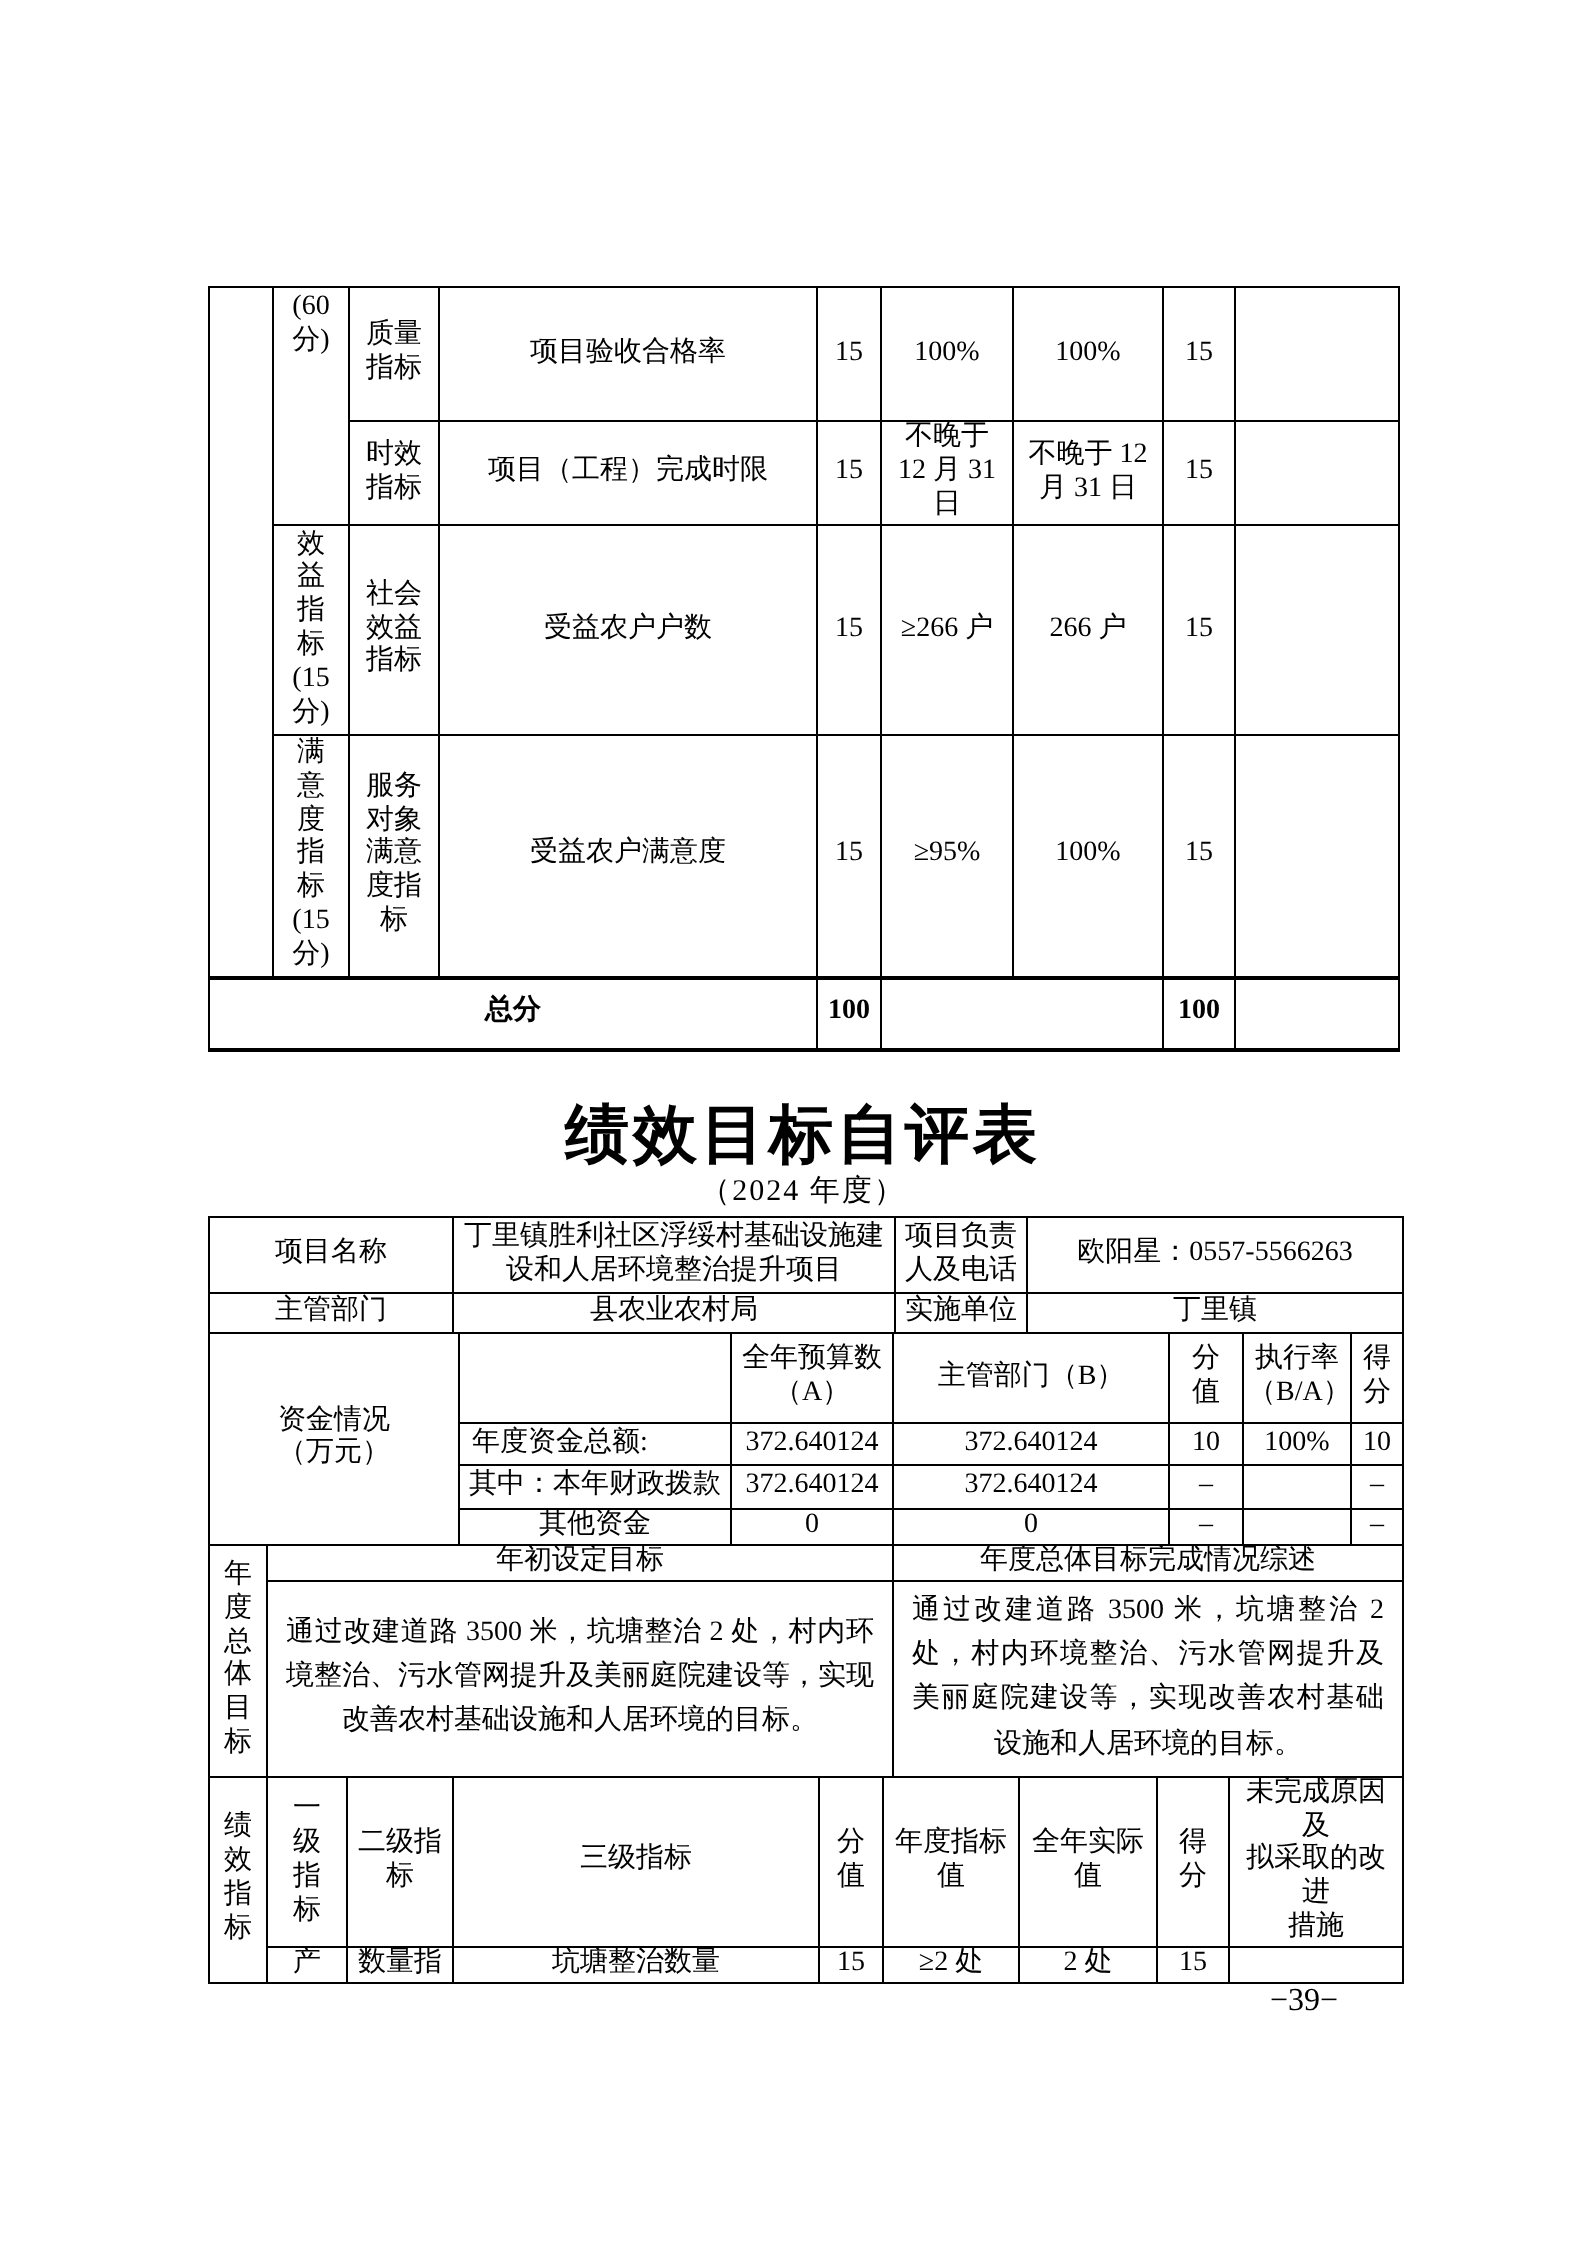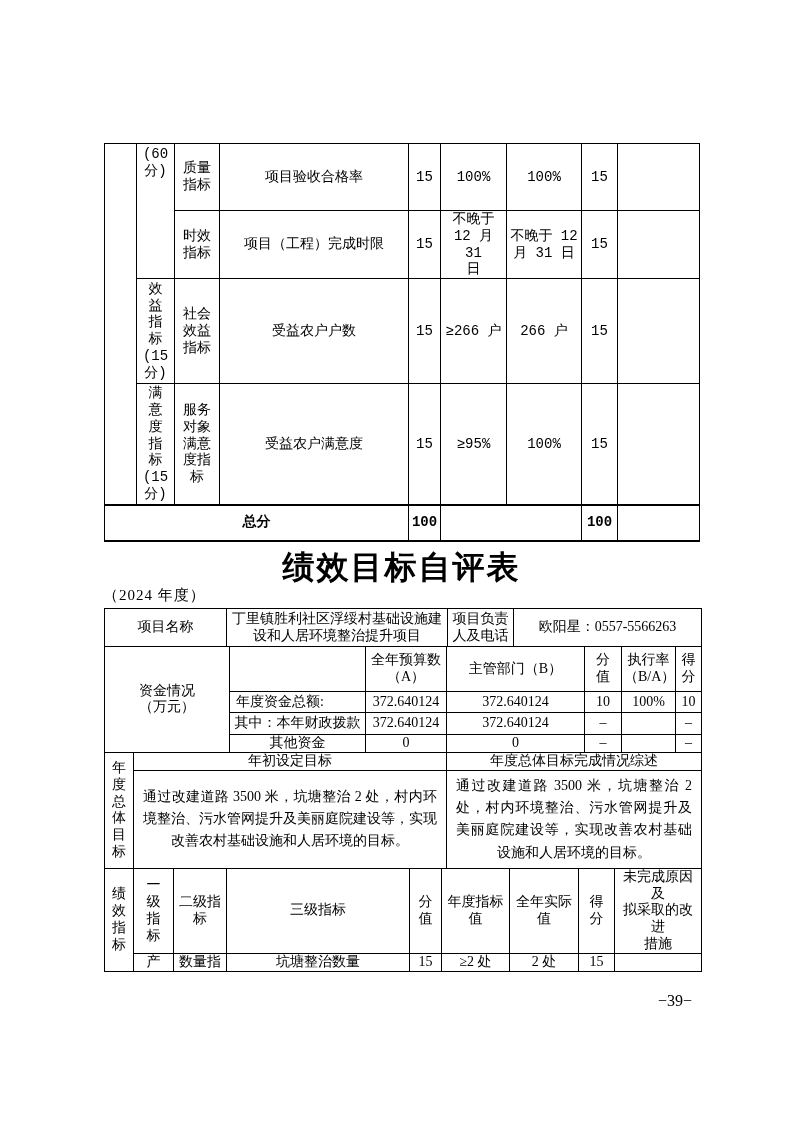--- a/index.html
+++ b/index.html
@@ -24,32 +24,32 @@
     text-align:justify;text-align-last:center;white-space:normal;
     padding:2px 9px;line-height:1.6;
   }
   .heavy-top td{border-top:2px solid #000;}
   .heavy-bottom td{border-bottom:2px solid #000;}
   .page-title{
     position:absolute;left:103px;width:597px;top:546px;text-align:center;
     font-size:32px;font-weight:bold;letter-spacing:2px;
   }
   .page-subtitle{
-    position:absolute;left:103px;width:597px;top:586px;
+    position:absolute;left:103px;width:597px;top:586px;text-align:center;
     font-size:15px;letter-spacing:1px;
   }
   .page-number{
-    position:absolute;left:635px;top:992px;width:80px;text-align:center;
+    position:absolute;left:635px;top:992px;width:80px;text-align:left;
     font-size:16px;
   }
 </style>
 </head>
 <body>
 
-<table class="t1" style="width:595px;font-family:Liberation Mono, monospace;">
+<table class="t1" style="width:595px;">
   <colgroup>
     <col style="width:32px">
       <col style="width:38px">
       <col style="width:45px">
     <col style="width:189px">
       <col style="width:32px">
       <col style="width:66px">
     <col style="width:75px">
       <col style="width:36px">
       <col style="width:82px">
@@ -141,20 +141,26 @@
         <col style="width:188px">
     </colgroup>
     <tbody>
         <tr style="height:38px">
       <td>项目名称</td>
       <td>丁里镇胜利社区浮绥村基础设施建设和人居环境整治提升项目</td>
       <td>项目负责
 人及电话</td>
       <td>欧阳星：0557-5566263</td>
     </tr>
+    <tr style="height:20px">
+      <td>主管部门</td>
+      <td>县农业农村局</td>
+      <td>实施单位</td>
+      <td>丁里镇</td>
+    </tr>
   </tbody>
     </table>
 
   <table class="sec" style="width:597px;">
     <colgroup>
       <col style="width:125px">
         <col style="width:136px">
         <col style="width:81px">
       <col style="width:138px">
         <col style="width:37px">

